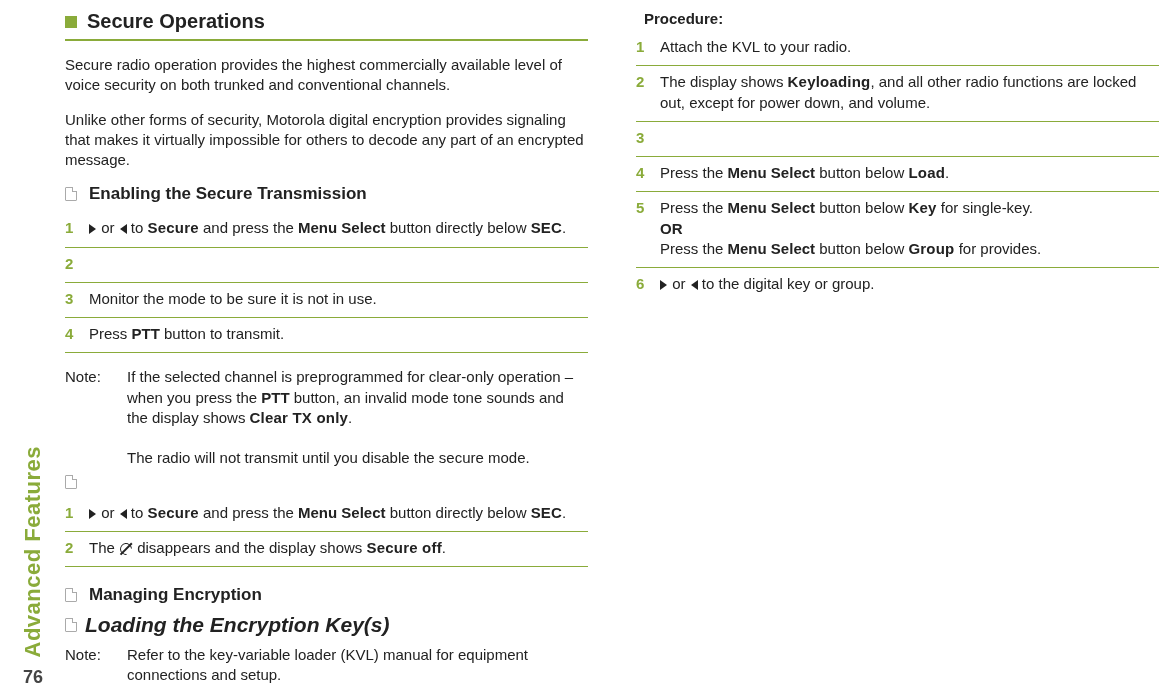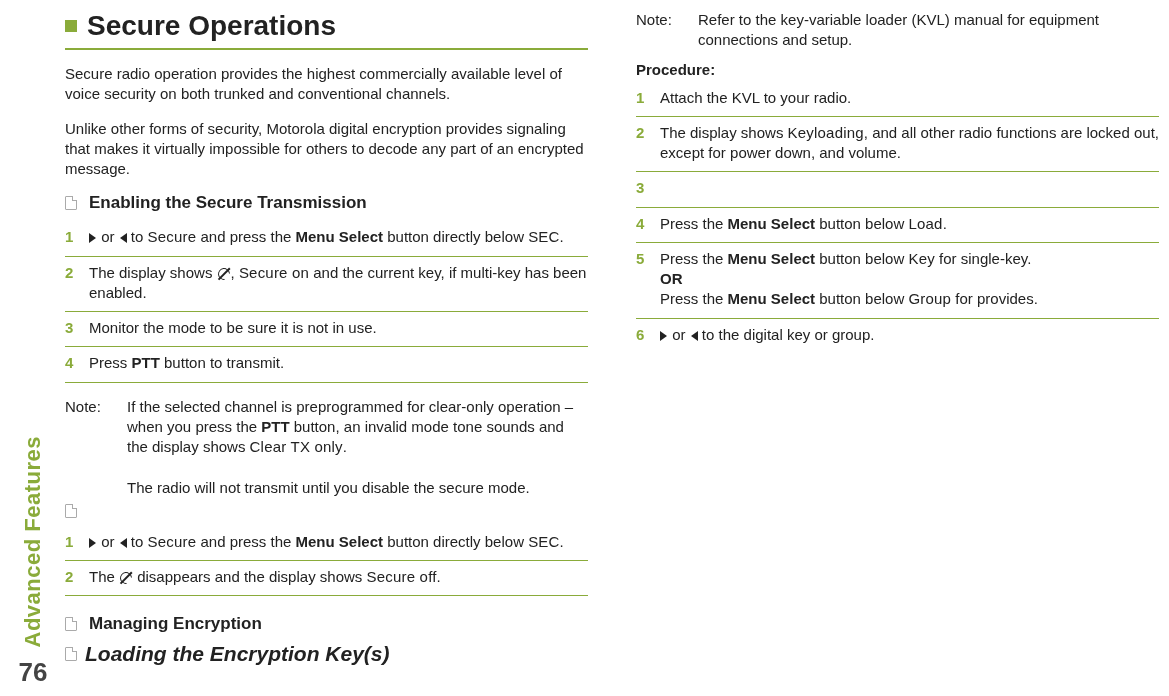--- a/index.html
+++ b/index.html
@@ -30,35 +30,35 @@
     transform: rotate(180deg);
     color: #8aab3a;
     font-weight: bold;
     font-size: 22px;
     letter-spacing: 0.5px;
     margin-bottom: 10px;
   }
   .page-number {
     color: #444;
     font-weight: bold;
-    font-size: 26px;
+    font-size: 18px;
   }
   .content {
     position: absolute;
     left: 65px;
     right: 10px;
     top: 10px;
     bottom: 10px;
     column-count: 2;
     column-gap: 48px;
     column-fill: auto;
   }
   .section-title {
     font-weight: bold;
-    font-size: 28px;
+    font-size: 20px;
     margin: 0 0 6px 0;
     display: flex;
     align-items: center;
     gap: 10px;
     break-inside: avoid;
   }
   .bullet-square {
     display: inline-block;
     width: 12px;
     height: 12px;
@@ -128,21 +128,21 @@
   .step-text { flex: 1; }
   .note-block {
     display: flex;
     gap: 10px;
     margin: 14px 0 4px 0;
     line-height: 1.35;
     break-inside: avoid;
   }
   .note-label { font-weight: normal; flex-shrink: 0; width: 52px;}
   .note-text { flex: 1; }
-  .mono { font-family: "Segoe UI", Arial, sans-serif; font-weight: normal; letter-spacing: 0.2px; }
+  .mono { font-family: "Segoe UI", Arial, sans-serif; font-weight: bold; letter-spacing: 0.2px; }
   .tri-right, .tri-left {
     display: inline-block;
     width: 0; height: 0;
     border-top: 5px solid transparent;
     border-bottom: 5px solid transparent;
     vertical-align: middle;
   }
   .tri-right { border-left: 7px solid #222; margin-right: 1px;}
   .tri-left  { border-right: 7px solid #222; margin-left: 1px;}
   .nosec-icon {
@@ -163,21 +163,21 @@
   }
   .nosec-icon::after{
     content:"";
     position:absolute;
     left:-1px; top:6px;
     width:16px; height:1.5px;
     background:#222;
     transform:rotate(-45deg);
   }
   b { font-weight:bold; }
-  .proc-label { font-weight: bold; margin: 10px 0 4px 0; }
+  .proc-label { font-weight: bold; margin: 10px 0 4px 8px; }
 </style>
 </head>
 <body>
 
 <div class="sidebar">
   <div class="sidebar-label">Advanced Features</div>
   <div class="page-number">76</div>
 </div>
 
 <div class="content">
@@ -198,23 +198,20 @@
 
   <div class="step">
     <span class="step-num">1</span>
     <span class="step-text">
       <span class="tri-right"></span><span> or </span><span class="tri-left"></span><span> to </span><b class="mono">Secure</b><span> and press the </span><b>Menu Select</b><span> button directly below </span><b class="mono">SEC</b><span>.</span>
     </span>
   </div>
 
   <div class="step">
     <span class="step-num">2</span>
-    <span class="step-text">
-      <span>The display shows </span><span class="nosec-icon"></span><span>, </span><b class="mono">Secure on</b><span> and the current key, if multi-key has been enabled.</span>
-    </span>
   </div>
 
   <div class="step">
     <span class="step-num">3</span>
     <span class="step-text">Monitor the mode to be sure it is not in use.</span>
   </div>
 
   <div class="step">
     <span class="step-num">4</span>
     <span class="step-text">

